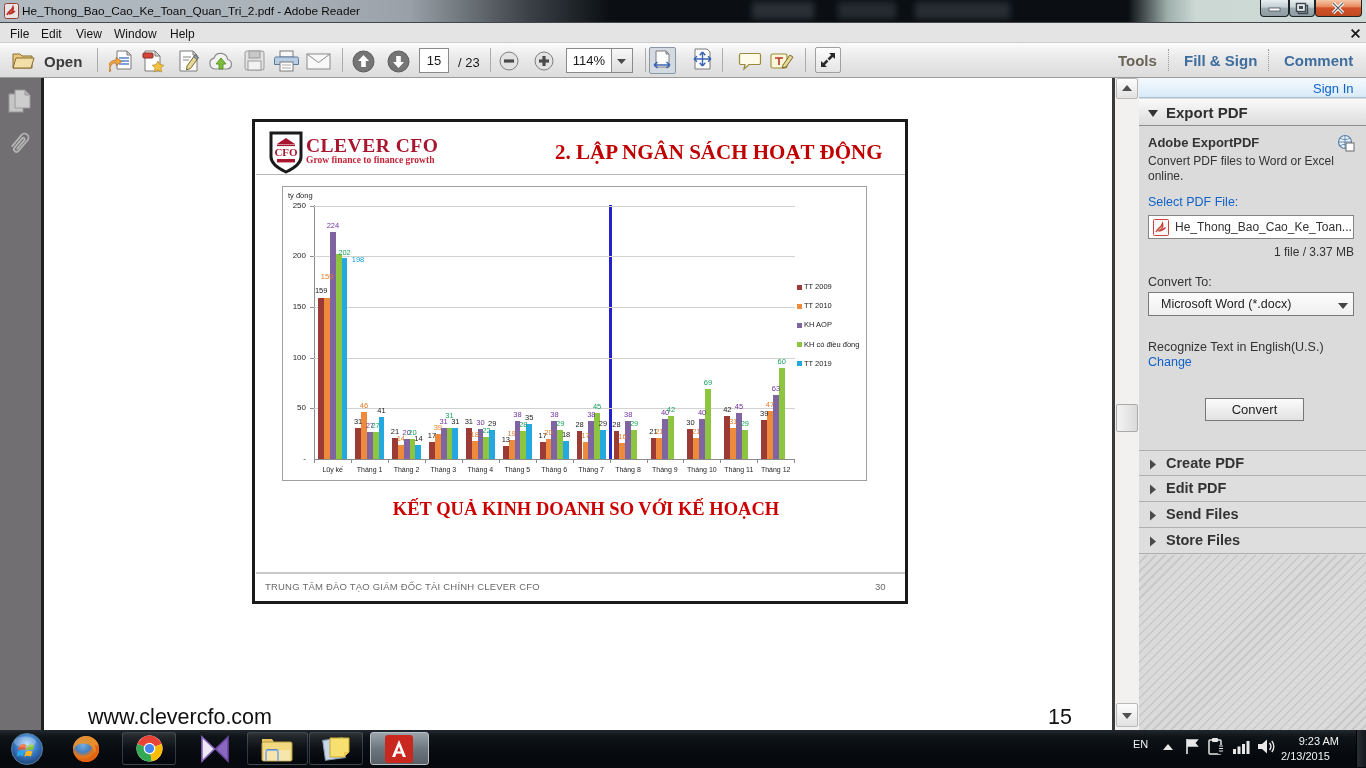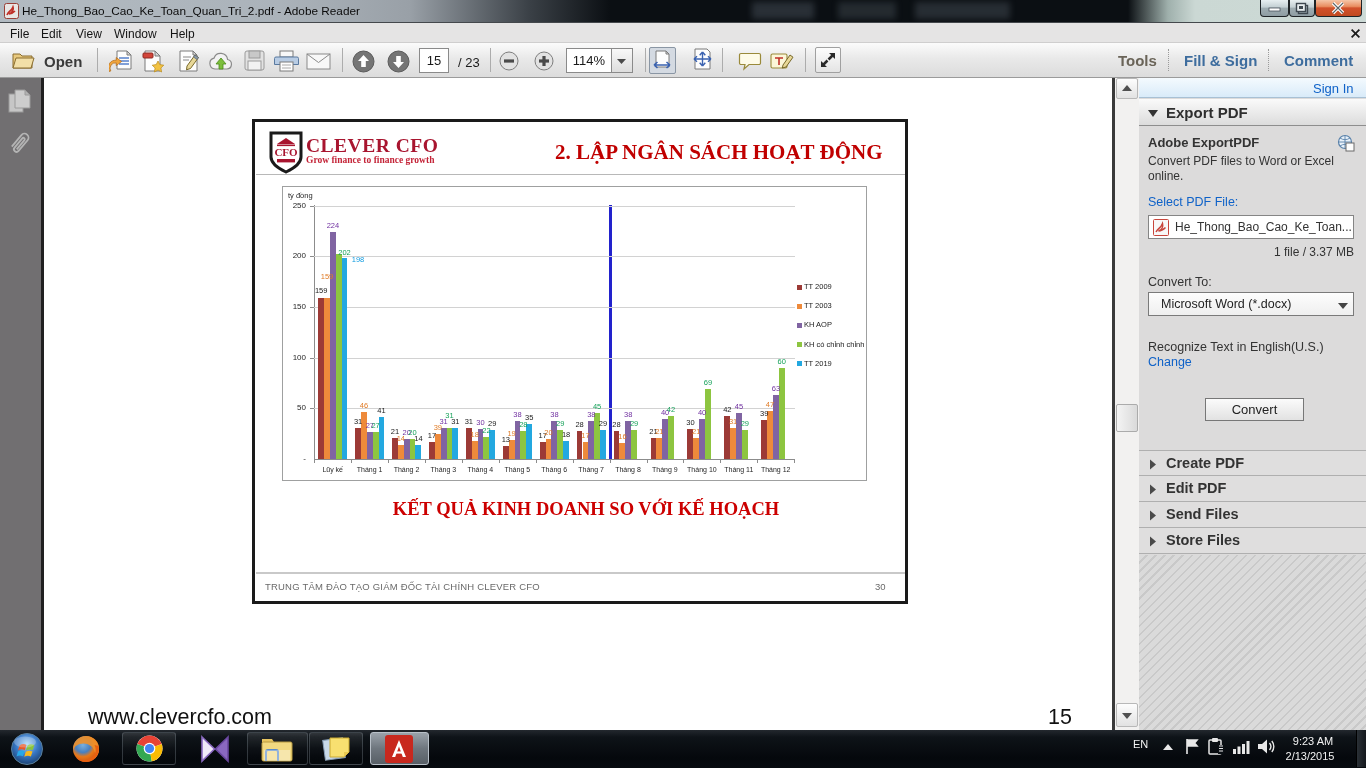--- a/index.html
+++ b/index.html
@@ -390,25 +390,25 @@
 <div class="cat" style="left:247.2px">Tháng 6</div>
 <div class="cat" style="left:284.1px">Tháng 7</div>
 <div class="cat" style="left:321.0px">Tháng 8</div>
 <div class="cat" style="left:357.9px">Tháng 9</div>
 <div class="cat" style="left:394.9px">Tháng 10</div>
 <div class="cat" style="left:431.8px">Tháng 11</div>
 <div class="cat" style="left:468.7px">Tháng 12</div>
 <div class="lsq" style="top:97.5px;background:#9C3A36"></div>
     <div class="ltx" style="top:95.0px">TT 2009</div>
 <div class="lsq" style="top:116.7px;background:#EE8A3B"></div>
-    <div class="ltx" style="top:114.2px">TT 2003</div>
+    <div class="ltx" style="top:114.2px">TT 2010</div>
 <div class="lsq" style="top:135.9px;background:#8064A2"></div>
     <div class="ltx" style="top:133.4px">KH AOP</div>
 <div class="lsq" style="top:155.1px;background:#8DC540"></div>
-    <div class="ltx" style="top:152.6px">KH có chỉnh chỉnh</div>
+    <div class="ltx" style="top:152.6px">KH có điều đồng</div>
 <div class="lsq" style="top:174.3px;background:#23A8E0"></div>
     <div class="ltx" style="top:171.8px">TT 2019</div>
 </div>
 
 <div class="abs serif" style="left:258px;top:499px;width:656px;text-align:center;font-size:18.5px;font-weight:bold;color:#CC0000">KẾT QUẢ KINH DOANH SO VỚI KẾ HOẠCH</div>
 <div class="abs" style="left:256px;top:572px;width:649px;height:2px;background:#C9C9C9"></div>
 <div class="abs" style="left:265px;top:581px;font-size:9.5px;letter-spacing:0.2px;color:#6A6A6A">TRUNG TÂM ĐÀO TẠO GIÁM ĐỐC TÀI CHÍNH CLEVER CFO</div>
 <div class="abs" style="left:875px;top:581px;font-size:9.5px;color:#6A6A6A">30</div>
 
 <div class="abs" style="left:88px;top:705px;font-size:21.5px;color:#111">www.clevercfo.com</div>
@@ -566,16 +566,16 @@
  <svg class="abs" style="left:1233px;top:9px" width="20" height="16">
       <rect x="0" y="10" width="3" height="5" fill="#E8E8E8"></rect>
       <rect x="4.5" y="7.5" width="3" height="7.5" fill="#E8E8E8"></rect>
       <rect x="9" y="5" width="3" height="10" fill="#E8E8E8"></rect>
       <rect x="13.5" y="2" width="3" height="13" fill="#E8E8E8"></rect>
     </svg>
  <svg class="abs" style="left:1257px;top:8px" width="18" height="17" viewBox="0 0 18 17">
       <path d="M1 6 h4 l5-4.5 v14 l-5-4.5 h-4 z" fill="#E8E8E8"></path>
       <path d="M12.5 5 a5.5 5.5 0 0 1 0 7 M14.8 3 a8.5 8.5 0 0 1 0 11" stroke="#E8E8E8" stroke-width="1.4" fill="none"></path>
     </svg>
- <div class="tray" style="left:1287px;top:5px;width:52px;text-align:center">9:23 AM</div>
- <div class="tray" style="left:1281px;top:20px;width:58px;text-align:center">2/13/2015</div>
+ <div class="tray" style="left:1287px;top:5px;width:52px;text-align:right">9:23 AM</div>
+ <div class="tray" style="left:1281px;top:20px;width:58px;text-align:left">2/13/2015</div>
  <div class="abs" style="left:1356px;top:0px;width:10px;height:37px;background:linear-gradient(90deg,#2A3036,#14181D);border-left:1px solid #000"></div>
 </div>
 
 </body></html>

